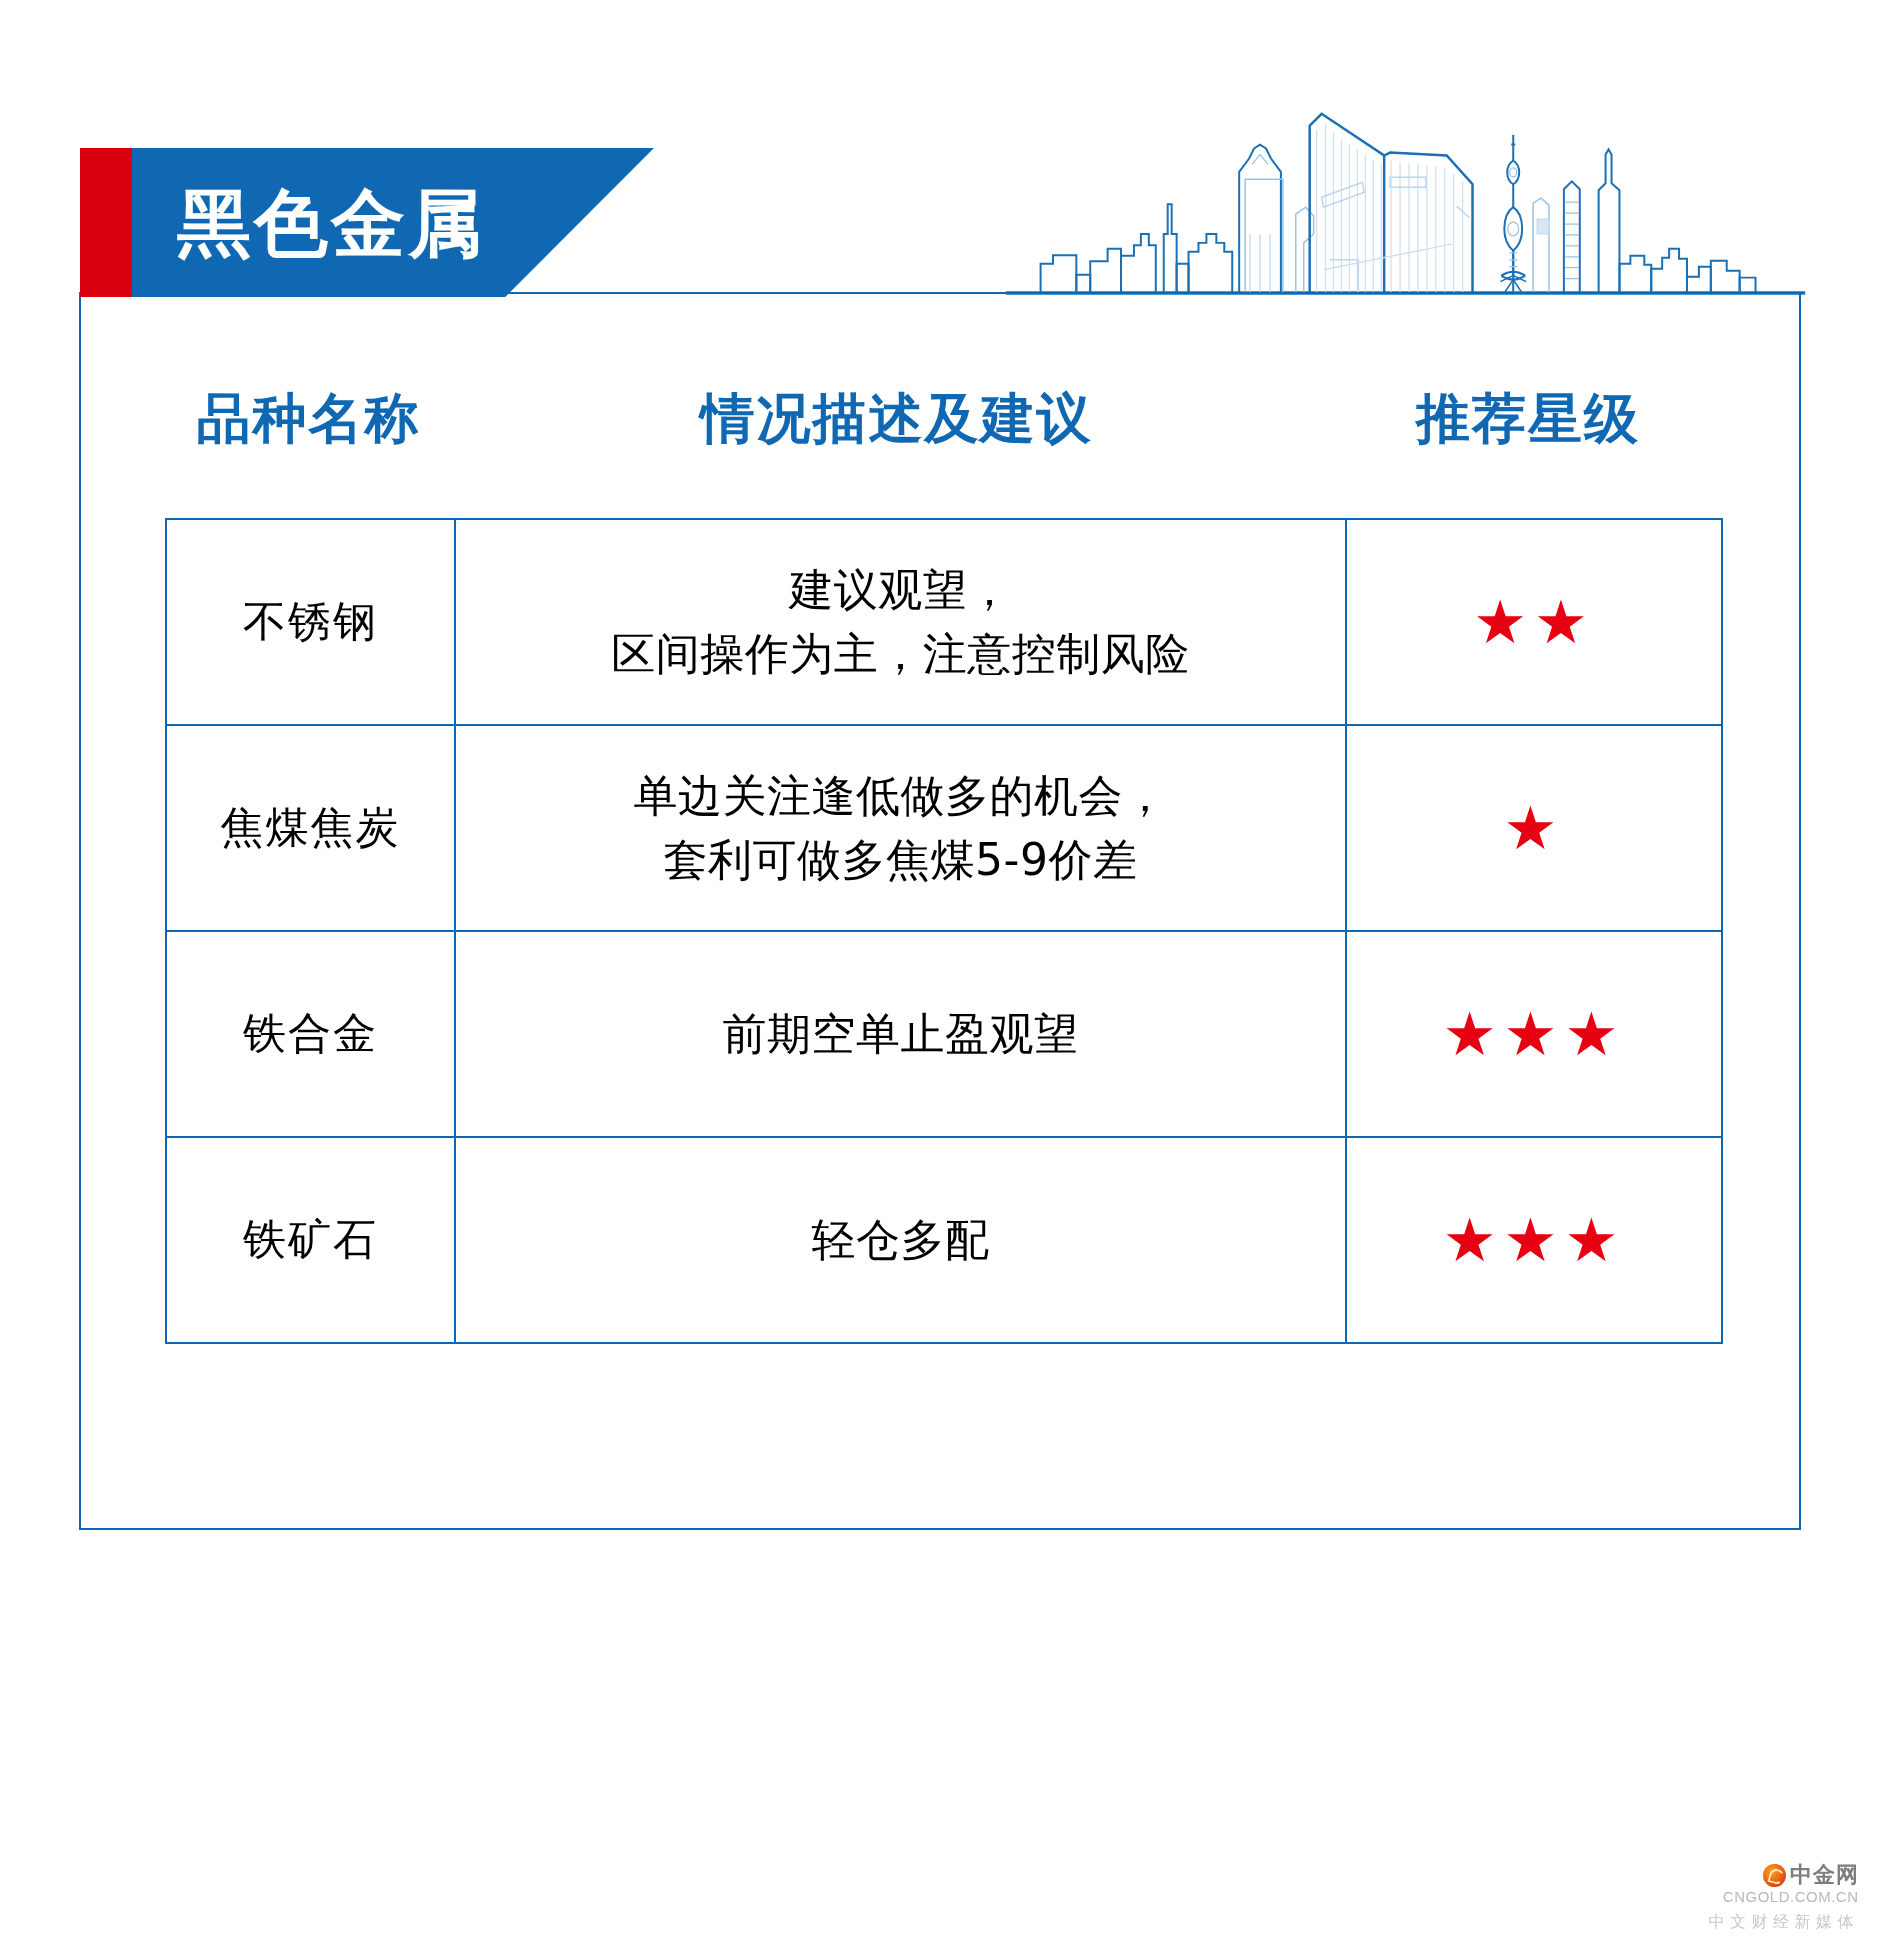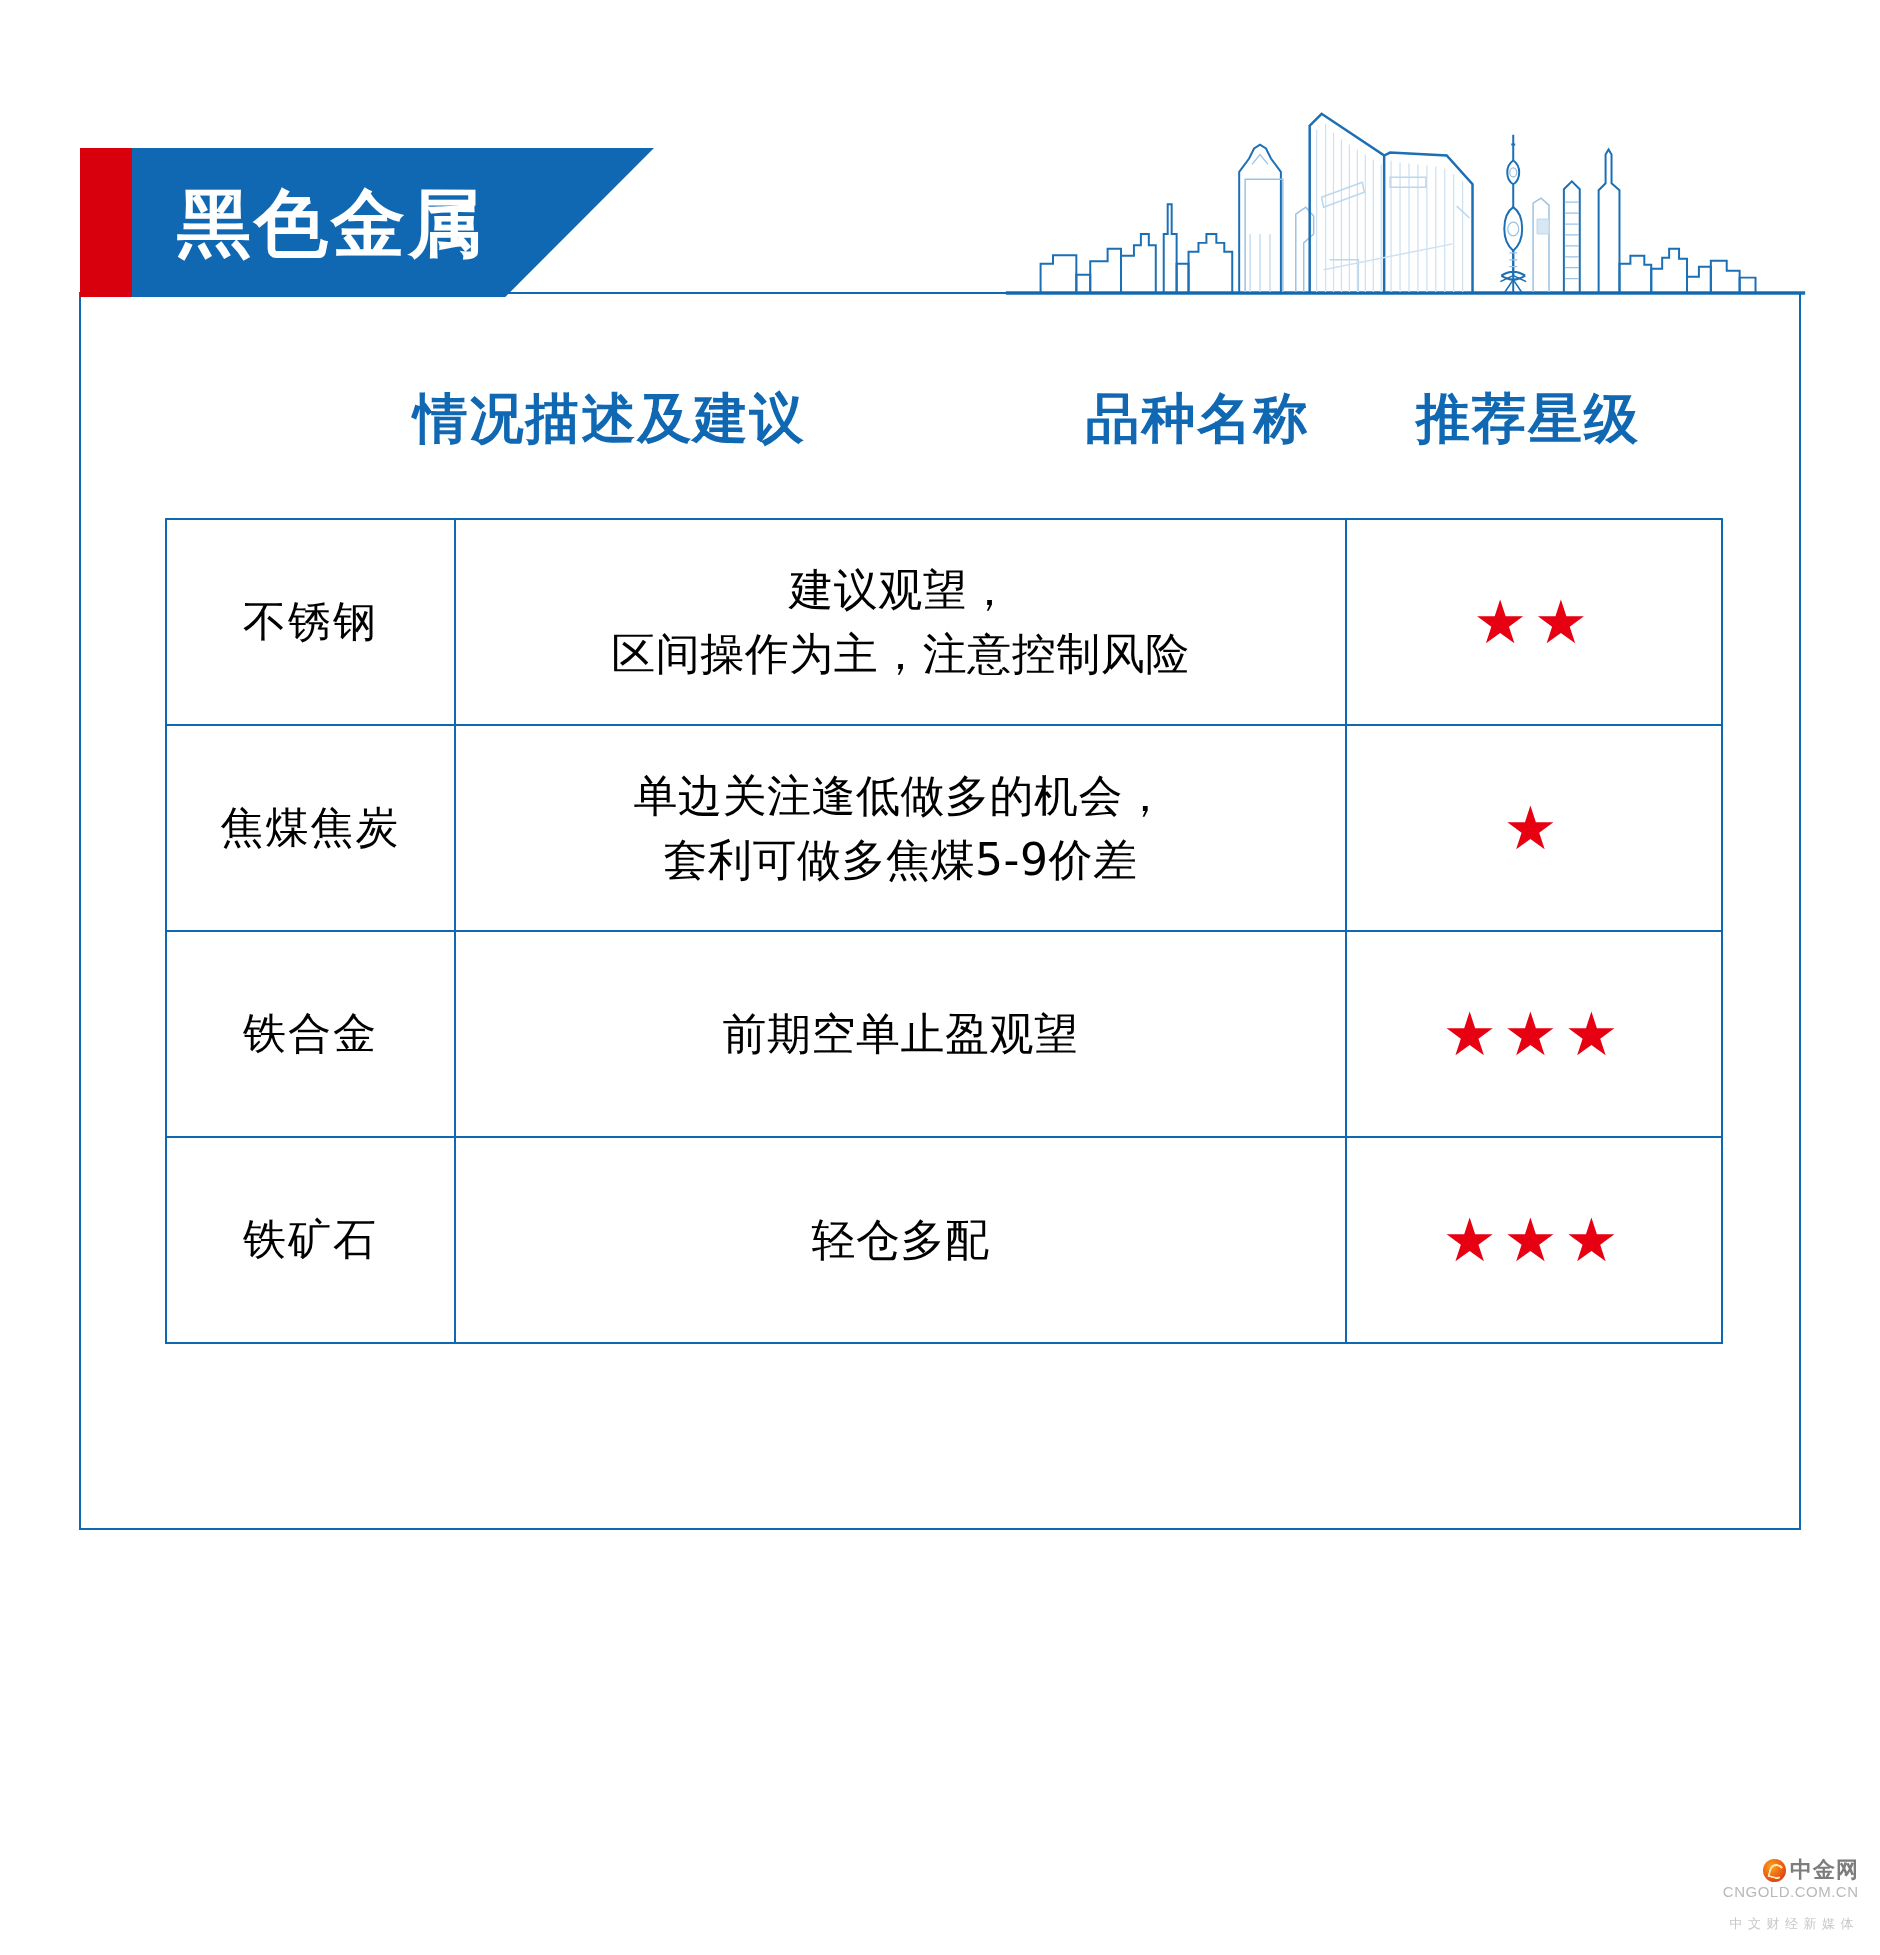--- a/index.html
+++ b/index.html
@@ -194,24 +194,24 @@
     color: #b9b9b9;
     font-size: 15px;
     letter-spacing: 0.5px;
     line-height: 1.25;
     margin-top: 1.5px;
     margin-right: 0.5px;
     font-family: "Liberation Sans", sans-serif;
   }
   #wm-slogan {
     color: #c8c8c8;
-    font-size: 13px;
+    font-size: 16px;
     letter-spacing: 5.5px;
     line-height: 1.3;
-    margin-top: 14px;
+    margin-top: 5px;
     font-family: "DejaVu Sans", "Liberation Sans", sans-serif;
   }
 </style>
 </head>
 <body>
 
 <svg id="skyline" viewBox="0 0 1610 425" xmlns="http://www.w3.org/2000/svg">
   <g fill="none" stroke="#1b6fb5" stroke-width="4" stroke-linejoin="miter" stroke-linecap="butt">
 
     <path d="M0 419 H1610" stroke-width="7"></path>
@@ -283,22 +283,22 @@
 
 <div id="outer-card"></div>
 
 <div id="banner">
   <div id="banner-red"></div>
   <div id="banner-blue"></div>
   <div id="banner-title">黑色金属</div>
 </div>
 
 <div id="col-heads">
+  <div class="col-head ch-name">品种名称</div>
   <div class="col-head ch-desc">情况描述及建议</div>
-  <div class="col-head ch-name">品种名称</div>
   <div class="col-head ch-stars">推荐星级</div>
 </div>
 
 <table id="rec-table">
   <tbody>
     <tr class="row-1">
       <td class="cell-name">不锈钢</td>
       <td class="cell-desc">
         <div>建议观望，</div>
         <div>区间操作为主，注意控制风险</div>

